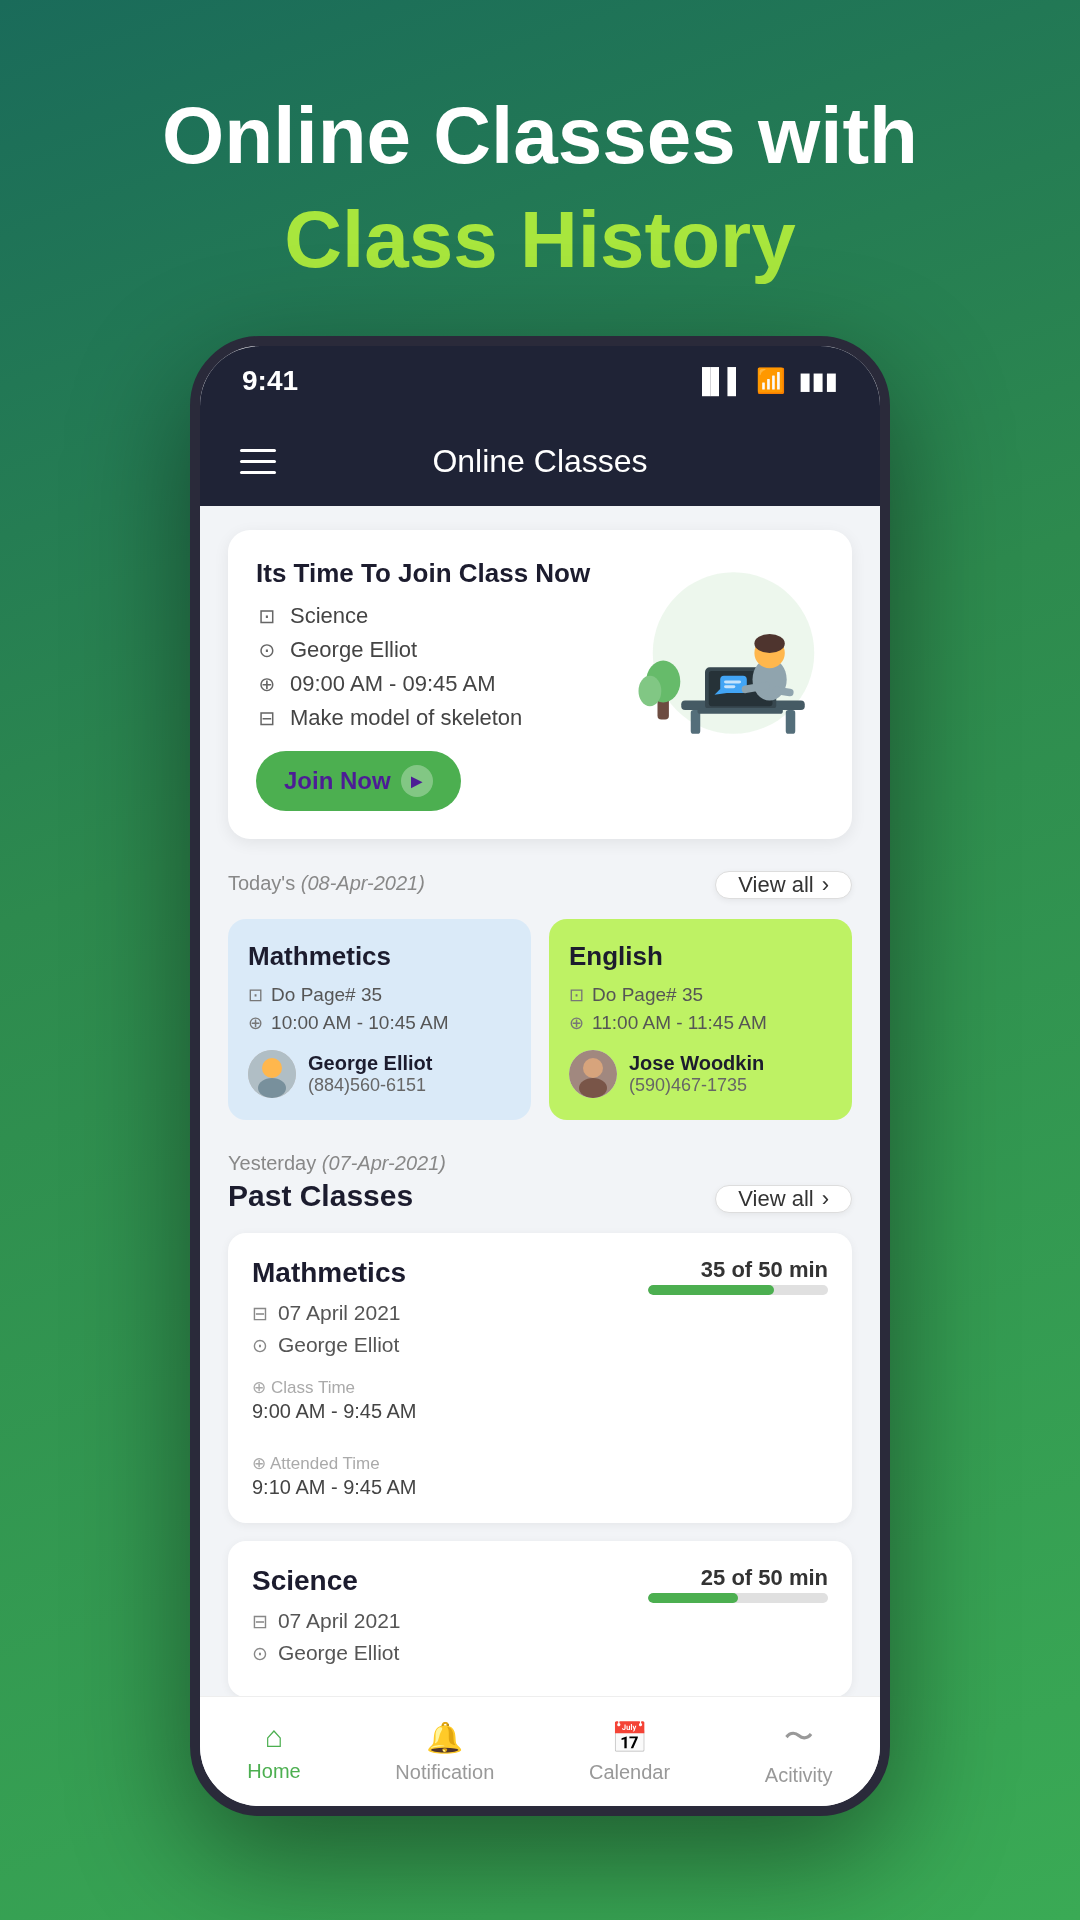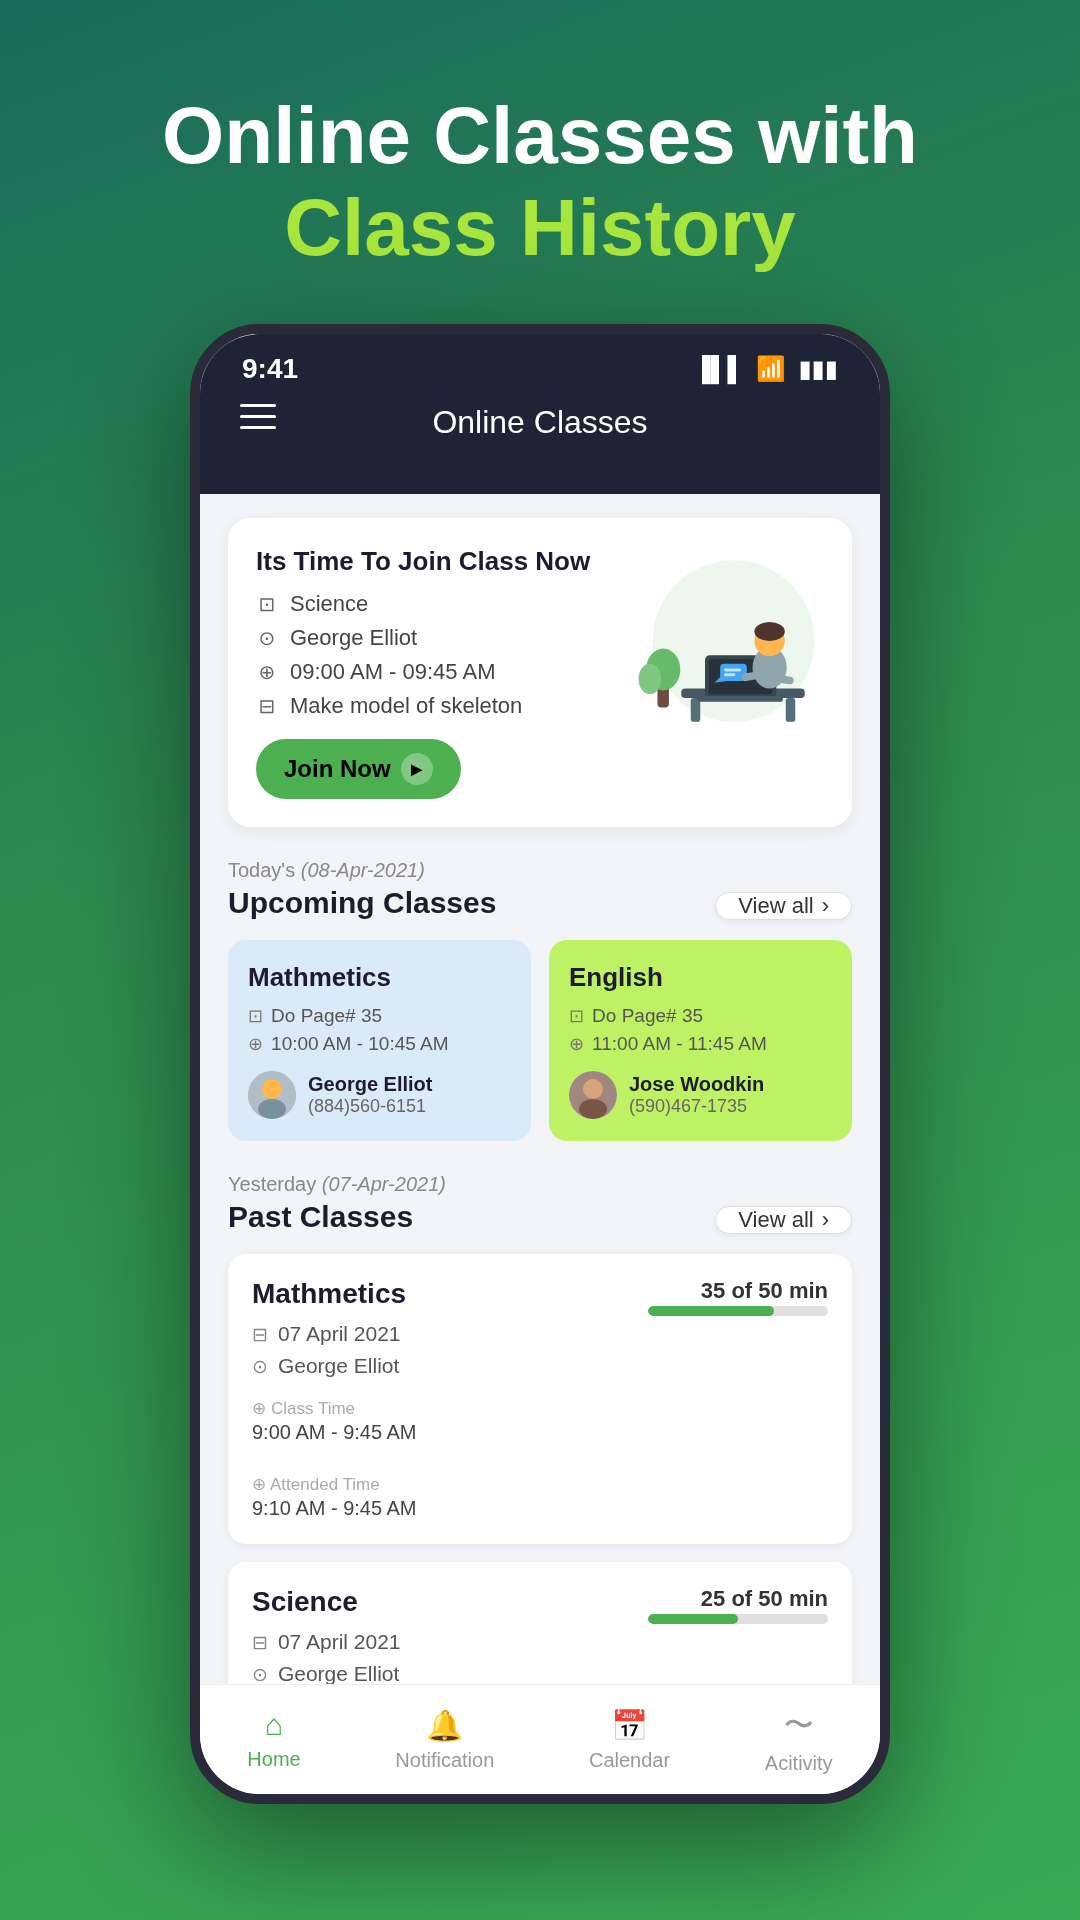--- a/index.html
+++ b/index.html
@@ -24,20 +24,21 @@
       font-size: 80px;
       font-weight: 800;
       color: #ffffff;
       line-height: 1.15;
     }
     .headline-green {
       font-size: 80px;
       font-weight: 800;
       color: #a8e63d;
       line-height: 1.15;
+      margin-top: 12px;
     }
 
     
     .phone {
       width: 700px;
       height: 1480px;
       background: #f2f4f7;
       border-radius: 70px;
       overflow: hidden;
       box-shadow: 0 40px 120px rgba(0,0,0,0.45);
@@ -70,20 +71,21 @@
     .signal-icon, .wifi-icon, .battery-icon {
       color: #fff;
       font-size: 24px;
     }
 
     
     .app-header {
       background: #1f2336;
       height: 90px;
       display: flex;
+      align-items: center;
       justify-content: center;
       position: relative;
       flex-shrink: 0;
       padding: 0 40px;
     }
     .hamburger {
       position: absolute;
       left: 40px;
       display: flex;
       flex-direction: column;
@@ -147,21 +149,21 @@
       color: #444;
     }
     .join-card-row .icon-char {
       font-size: 20px;
       color: #666;
       width: 22px;
       text-align: center;
     }
     .join-now-btn {
       background: #4caf50;
-      color: #000000;
+      color: #4c1d95;
       border: none;
       border-radius: 30px;
       padding: 14px 28px;
       font-size: 24px;
       font-weight: 600;
       display: flex;
       align-items: center;
       gap: 10px;
       cursor: pointer;
     }
@@ -455,21 +457,20 @@
         </svg>
       </div>
     </div>
 
     <div class="section-header">
       <div class="section-header-left">
         <div class="section-date">
           <span>Today's</span>
           <em> <span>(08-Apr-2021)</span></em>
         </div>
-        <div class="section-title">Upcoming Classes</div>
       </div>
       <button class="view-all-btn">
         <span>View all</span>
         <span>›</span>
       </button>
     </div>
 
     <div class="upcoming-grid">
 
       <div class="class-card blue">

